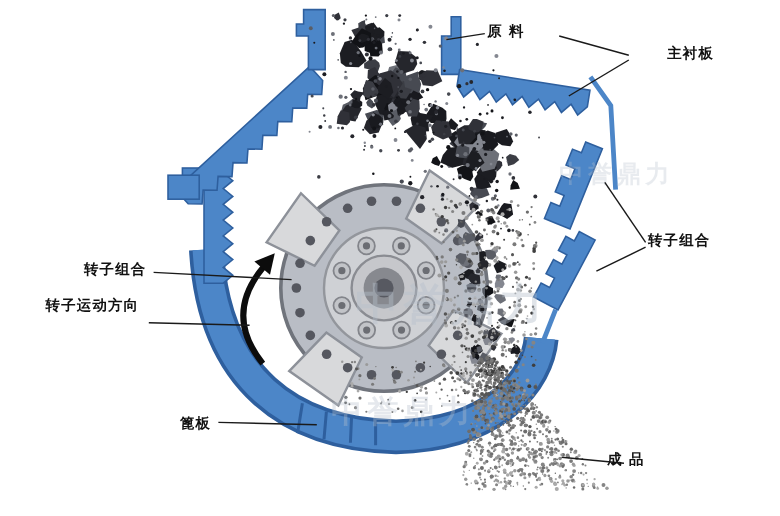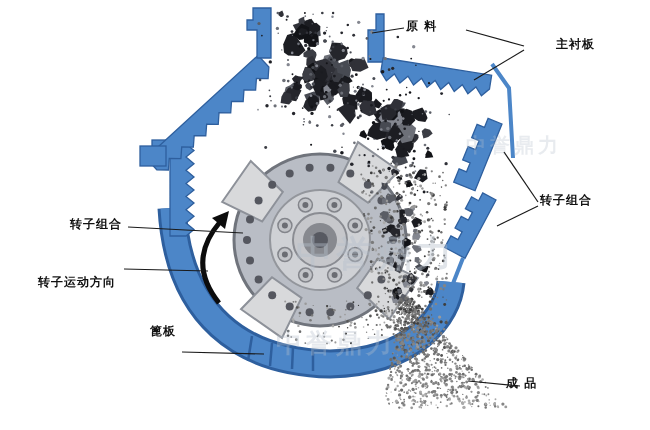--- a/index.html
+++ b/index.html
@@ -1938,16 +1938,16 @@
       <line class="leader" x1="124" y1="269" x2="208" y2="271"></line>
       <line class="leader" x1="182" y1="352" x2="264" y2="354"></line>
       <line class="leader" x1="520" y1="386" x2="468" y2="381"></line>
     </g>
   </svg>
 
   <div class="lbl" style="left:406px;top:20px">原 料</div>
   <div class="lbl" style="left:556px;top:38px">主衬板</div>
   <div class="lbl" style="left:540px;top:194px">转子组合</div>
   <div class="lbl" style="left:70px;top:218px">转子组合</div>
-  <div class="lbl" style="left:38px;top:276px">转子运动方向</div>
-  <div class="lbl" style="left:150px;top:325px">篦板</div>
+  <div class="lbl" style="left:38px;top:248px">转子运动方向</div>
+  <div class="lbl" style="left:150px;top:347px">篦板</div>
   <div class="lbl" style="left:506px;top:377px">成 品</div>
 </div>
 
 </body></html>

